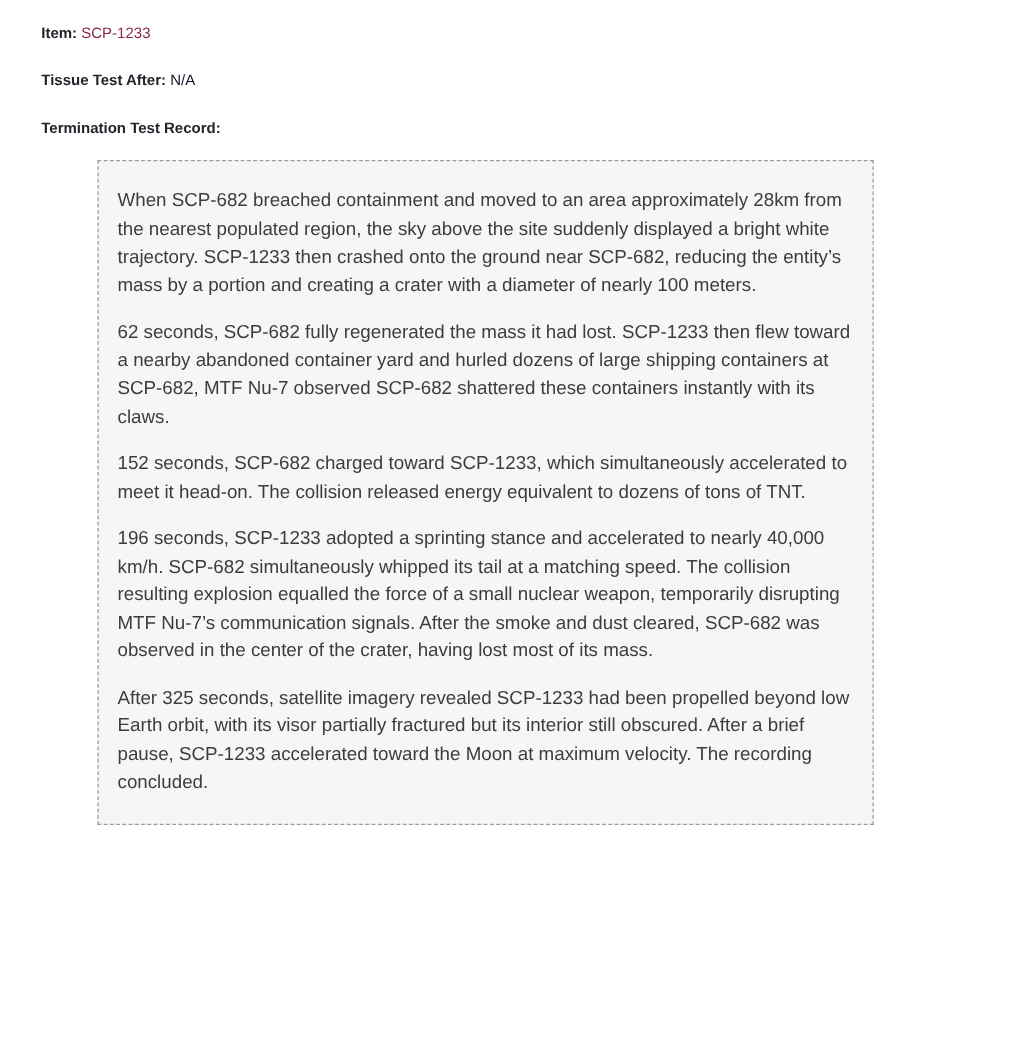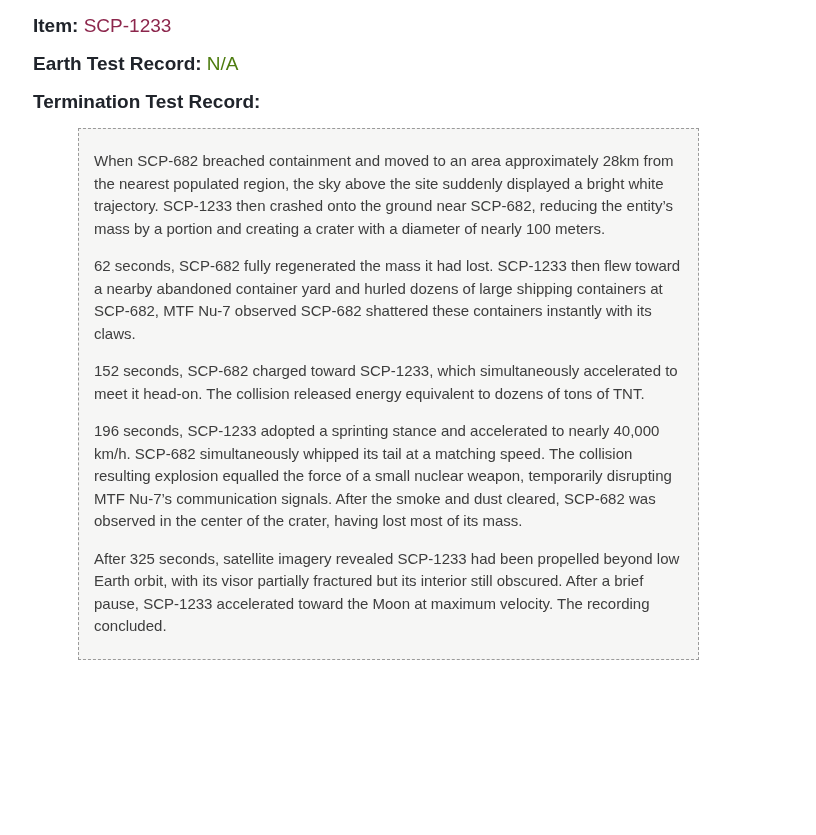--- a/index.html
+++ b/index.html
@@ -7,31 +7,31 @@
     width: 816px;
     background: #ffffff;
     font-family: "Liberation Sans", sans-serif;
   }
   body {
     min-height: 835px;
     padding: 14px 33px 0 33px;
     color: #3d3d3d;
   }
   .field-line {
-    font-size: 19px;
+    font-size: 12px;
     line-height: 24px;
     margin: 0 0 14px 0;
     color: #3d3d3d;
   }
   .field-label {
     font-weight: 700;
     color: #20242b;
   }
   .field-value {
-    color: #4d7c0f;
+    color: #0f172a;
   }
   a.scp-link {
     color: var(--link-color, #8c264c);
     text-decoration: none;
     cursor: pointer;
   }
   .termination-quote {
     margin-top: 13px;
     margin-left: 45px;
     width: 621px;
@@ -47,21 +47,21 @@
   }
 </style>
 </head>
 <body>
 
 <main>
 
   <p class="field-line"><span class="field-label">Item:</span>
     <a class="scp-link">SCP-1233</a></p>
 
-  <p class="field-line"><span class="field-label">Earth Test Record:</span>
+  <p class="field-line"><span class="field-label">Tissue Test After:</span>
     <span class="field-value">N/A</span></p>
 
   <p class="field-line"><span class="field-label">Termination Test Record:</span></p>
 
   <blockquote class="termination-quote">
     <p>When SCP-682 breached containment and moved to an area approximately 28km from the nearest populated region, the sky above the site suddenly displayed a bright white trajectory. SCP-1233 then crashed onto the ground near SCP-682, reducing the entity’s mass by a portion and creating a crater with a diameter of nearly 100 meters.</p>
     <p>62 seconds, SCP-682 fully regenerated the mass it had lost. SCP-1233 then flew toward a nearby abandoned container yard and hurled dozens of large shipping containers at SCP-682, MTF Nu-7 observed SCP-682 shattered these containers instantly with its claws.</p>
     <p>152 seconds, SCP-682 charged toward SCP-1233, which simultaneously accelerated to meet it head-on. The collision released energy equivalent to dozens of tons of TNT.</p>
     <p>196 seconds, SCP-1233 adopted a sprinting stance and accelerated to nearly 40,000 km/h. SCP-682 simultaneously whipped its tail at a matching speed. The collision resulting explosion equalled the force of a small nuclear weapon, temporarily disrupting MTF Nu-7’s communication signals. After the smoke and dust cleared, SCP-682 was observed in the center of the crater, having lost most of its mass.</p>
     <p>After 325 seconds, satellite imagery revealed SCP-1233 had been propelled beyond low Earth orbit, with its visor partially fractured but its interior still obscured. After a brief pause, SCP-1233 accelerated toward the Moon at maximum velocity. The recording concluded.</p>

